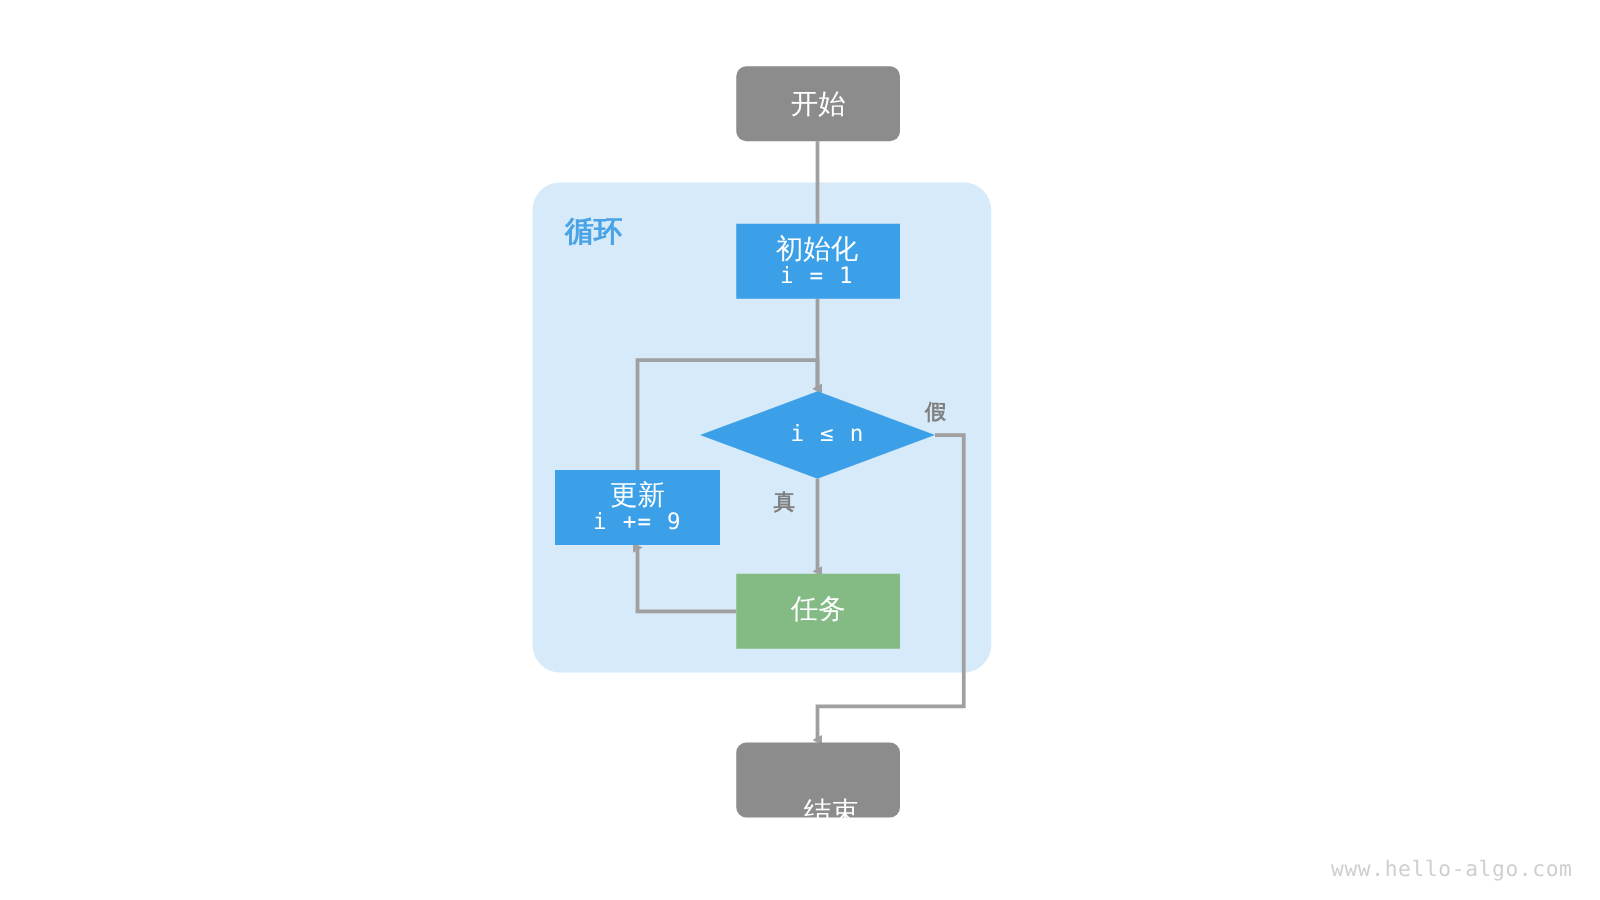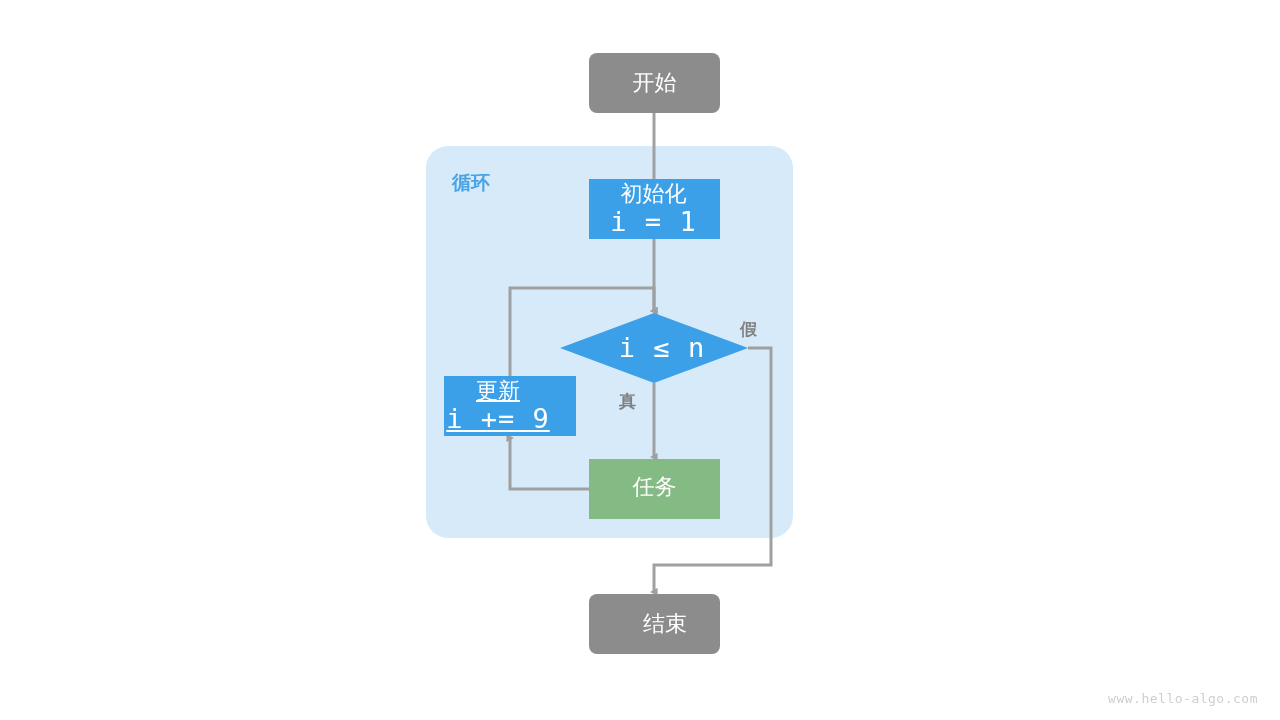--- a/index.html
+++ b/index.html
@@ -32,45 +32,45 @@
     color: #ffffff;
     pointer-events: none;
     line-height: 1.15;
   }
   .label-cn {
     font-family: "Liberation Sans", sans-serif;
     font-size: 22px;
   }
   .label-code {
     font-family: "DejaVu Sans Mono", "Liberation Mono", monospace;
-    font-size: 27px;
+    font-size: 18px;
     letter-spacing: 1px;
   }
   .edge-label {
     position: absolute;
     font-family: "Liberation Sans", sans-serif;
     font-size: 17px;
     font-weight: bold;
     color: #808080;
     pointer-events: none;
   }
   .group-label {
     position: absolute;
     font-family: "Liberation Sans", sans-serif;
-    font-size: 19px;
+    font-size: 23px;
     font-weight: bold;
     color: #4aa3e5;
     pointer-events: none;
   }
   .watermark {
     position: absolute;
     right: 22px;
     bottom: 14px;
     font-family: "DejaVu Sans Mono", "Liberation Mono", monospace;
-    font-size: 13px;
+    font-size: 17px;
     color: #cfcfcf;
     letter-spacing: 0.5px;
   }
 </style>
 </head>
 <body>
 
 <div id="canvas">
 
   <svg id="flow-svg" viewBox="0 0 1280 720">
@@ -107,28 +107,28 @@
       <div class="node-label" style="left: 589px; top: 53px; width: 131px; height: 60px;">
         <span class="label-cn">开始</span>
       </div>
       <div class="node-label" style="left: 589px; top: 179px; width: 129px; height: 60px;">
         <span class="label-cn">初始化</span>
         <span class="label-code">i = 1</span>
       </div>
       <div class="node-label" style="left: 568px; top: 313px; width: 188px; height: 70px;">
         <span class="label-code">i ≤ n</span>
       </div>
-      <div class="node-label" style="left: 432px; top: 376px; width: 132px; height: 60px; text-decoration: underline;">
+      <div class="node-label" style="left: 444px; top: 376px; width: 132px; height: 60px;">
         <span class="label-cn">更新</span>
         <span class="label-code">i += 9</span>
       </div>
       <div class="node-label" style="left: 589px; top: 459px; width: 131px; height: 56px;">
         <span class="label-cn">任务</span>
       </div>
-      <div class="node-label" style="left: 589px; top: 594px; width: 152px; height: 60px;">
+      <div class="node-label" style="left: 589px; top: 620px; width: 152px; height: 60px;">
         <span class="label-cn">结束</span>
       </div>
     </div>
 
   <div id="edge-labels">
       <div class="edge-label" style="left: 619px; top: 390px;">真</div>
       <div class="edge-label" style="left: 740px; top: 318px;">假</div>
     </div>
 
   <div class="watermark">www.hello-algo.com</div>

